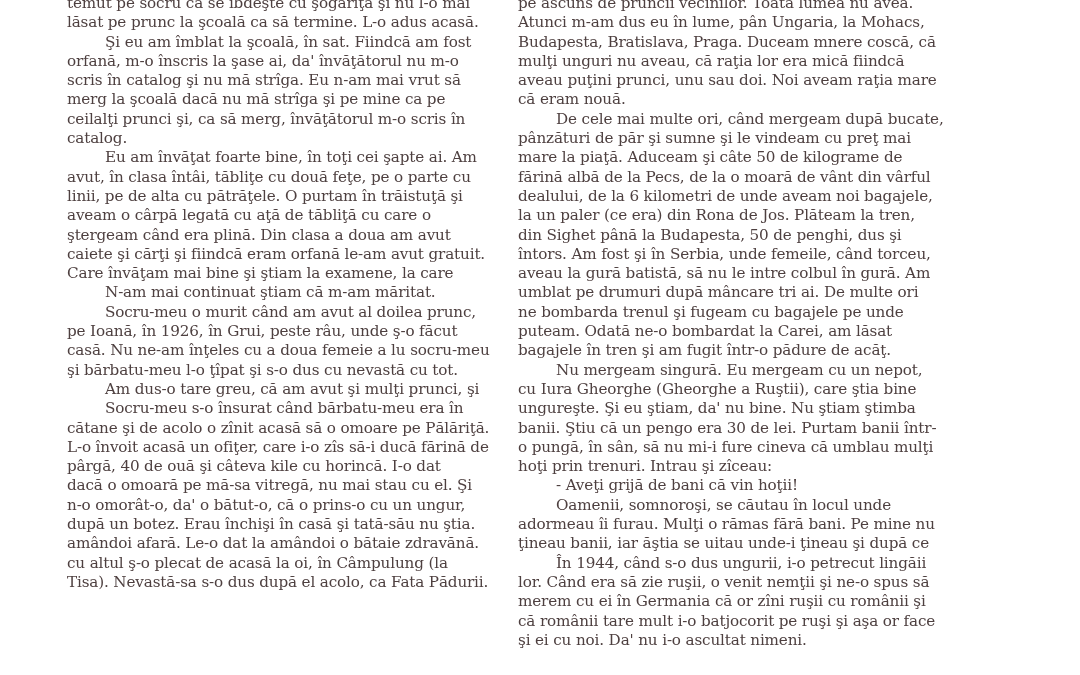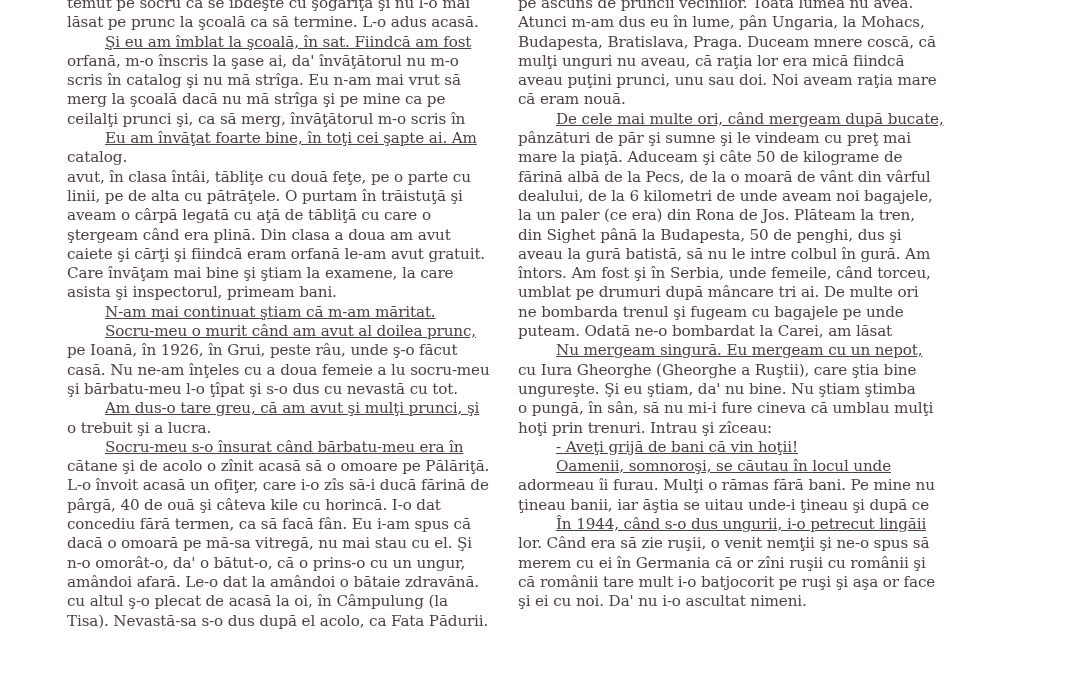--- a/index.html
+++ b/index.html
@@ -10,83 +10,83 @@
       top: -6px;
       font-family: "DejaVu Serif", "Liberation Serif", serif;
       font-size: 15.2px;
       line-height: 19.3px;
       color: #4e4040;
       letter-spacing: -0.15px;
     }
     .col-left { left: 67px; width: 430px; }
     .col-right { left: 518px; width: 430px; }
     .line { display: block; white-space: nowrap; height: 19.3px; }
-    .indent { padding-left: 38px; text-decoration: underline; }
+    .indent { padding-left: 38px; }
   </style>
 </head>
 <body>
 
 <div class="page">
   <div class="column col-left">
       <span class="line">temut pe socru că se ibdeşte cu şogăriţa şi nu l-o mai</span>
       <span class="line">lăsat pe prunc la şcoală ca să termine. L-o adus acasă.</span>
       <span class="line indent">Şi eu am îmblat la şcoală, în sat. Fiindcă am fost</span>
       <span class="line">orfană, m-o înscris la şase ai, da' învăţătorul nu m-o</span>
       <span class="line">scris în catalog şi nu mă strîga. Eu n-am mai vrut să</span>
       <span class="line">merg la şcoală dacă nu mă strîga şi pe mine ca pe</span>
       <span class="line">ceilalţi prunci şi, ca să merg, învăţătorul m-o scris în</span>
+      <span class="line">catalog.</span>
       <span class="line indent">Eu am învăţat foarte bine, în toţi cei şapte ai. Am</span>
-      <span class="line">catalog.</span>
       <span class="line">avut, în clasa întâi, tăbliţe cu două feţe, pe o parte cu</span>
       <span class="line">linii, pe de alta cu pătrăţele. O purtam în trăistuţă şi</span>
       <span class="line">aveam o cârpă legată cu aţă de tăbliţă cu care o</span>
       <span class="line">ştergeam când era plină. Din clasa a doua am avut</span>
       <span class="line">caiete şi cărţi şi fiindcă eram orfană le-am avut gratuit.</span>
       <span class="line">Care învăţam mai bine şi ştiam la examene, la care</span>
-      <span class="line">asista şi inspectorul, primeam bani.</span>
       <span class="line indent">N-am mai continuat ştiam că m-am măritat.</span>
       <span class="line indent">Socru-meu o murit când am avut al doilea prunc,</span>
       <span class="line">pe Ioană, în 1926, în Grui, peste râu, unde ş-o făcut</span>
       <span class="line">casă. Nu ne-am înţeles cu a doua femeie a lu socru-meu</span>
       <span class="line">şi bărbatu-meu l-o ţîpat şi s-o dus cu nevastă cu tot.</span>
       <span class="line indent">Am dus-o tare greu, că am avut şi mulţi prunci, şi</span>
-      <span class="line">o trebuit şi a lucra.</span>
       <span class="line indent">Socru-meu s-o însurat când bărbatu-meu era în</span>
       <span class="line">cătane şi de acolo o zînit acasă să o omoare pe Pălăriţă.</span>
       <span class="line">L-o învoit acasă un ofiţer, care i-o zîs să-i ducă fărină de</span>
       <span class="line">pârgă, 40 de ouă şi câteva kile cu horincă. I-o dat</span>
-      <span class="line">concediu fără termen, ca să facă fân. Eu i-am spus că</span>
       <span class="line">dacă o omoară pe mă-sa vitregă, nu mai stau cu el. Şi</span>
       <span class="line">n-o omorât-o, da' o bătut-o, că o prins-o cu un ungur,</span>
+      <span class="line">după un botez. Erau închişi în casă şi tată-său nu ştia.</span>
       <span class="line">amândoi afară. Le-o dat la amândoi o bătaie zdravănă.</span>
       <span class="line">cu altul ş-o plecat de acasă la oi, în Câmpulung (la</span>
       <span class="line">Tisa). Nevastă-sa s-o dus după el acolo, ca Fata Pădurii.</span>
     </div>
   <div class="column col-right">
       <span class="line">pe ascuns de pruncii vecinilor. Toată lumea nu avea.</span>
       <span class="line">Atunci m-am dus eu în lume, pân Ungaria, la Mohacs,</span>
       <span class="line">Budapesta, Bratislava, Praga. Duceam mnere coscă, că</span>
       <span class="line">mulţi unguri nu aveau, că raţia lor era mică fiindcă</span>
       <span class="line">aveau puţini prunci, unu sau doi. Noi aveam raţia mare</span>
       <span class="line">că eram nouă.</span>
       <span class="line indent">De cele mai multe ori, când mergeam după bucate,</span>
       <span class="line">pânzături de păr şi sumne şi le vindeam cu preţ mai</span>
       <span class="line">mare la piaţă. Aduceam şi câte 50 de kilograme de</span>
       <span class="line">fărină albă de la Pecs, de la o moară de vânt din vârful</span>
       <span class="line">dealului, de la 6 kilometri de unde aveam noi bagajele,</span>
       <span class="line">la un paler (ce era) din Rona de Jos. Plăteam la tren,</span>
       <span class="line">din Sighet până la Budapesta, 50 de penghi, dus şi</span>
+      <span class="line">întors. Am fost şi în Serbia, unde femeile, când torceu,</span>
       <span class="line">aveau la gură batistă, să nu le intre colbul în gură. Am</span>
-      <span class="line">întors. Am fost şi în Serbia, unde femeile, când torceu,</span>
       <span class="line">umblat pe drumuri după mâncare tri ai. De multe ori</span>
       <span class="line">ne bombarda trenul şi fugeam cu bagajele pe unde</span>
       <span class="line">puteam. Odată ne-o bombardat la Carei, am lăsat</span>
+      <span class="line">bagajele în tren şi am fugit într-o pădure de acăţ.</span>
       <span class="line indent">Nu mergeam singură. Eu mergeam cu un nepot,</span>
       <span class="line">cu Iura Gheorghe (Gheorghe a Ruştii), care ştia bine</span>
       <span class="line">ungureşte. Şi eu ştiam, da' nu bine. Nu ştiam ştimba</span>
+      <span class="line">banii. Ştiu că un pengo era 30 de lei. Purtam banii într-</span>
       <span class="line">o pungă, în sân, să nu mi-i fure cineva că umblau mulţi</span>
       <span class="line">hoţi prin trenuri. Intrau şi zîceau:</span>
       <span class="line indent">- Aveţi grijă de bani că vin hoţii!</span>
       <span class="line indent">Oamenii, somnoroşi, se căutau în locul unde</span>
       <span class="line">adormeau îi furau. Mulţi o rămas fără bani. Pe mine nu</span>
       <span class="line">ţineau banii, iar ăştia se uitau unde-i ţineau şi după ce</span>
       <span class="line indent">În 1944, când s-o dus ungurii, i-o petrecut lingăii</span>
       <span class="line">lor. Când era să zie ruşii, o venit nemţii şi ne-o spus să</span>
       <span class="line">merem cu ei în Germania că or zîni ruşii cu românii şi</span>
       <span class="line">că românii tare mult i-o batjocorit pe ruşi şi aşa or face</span>

